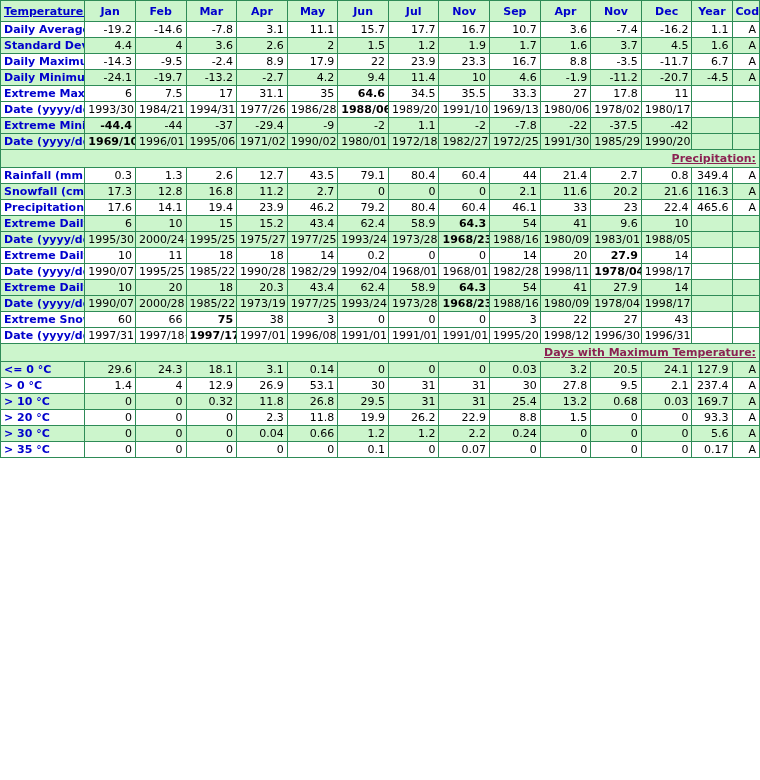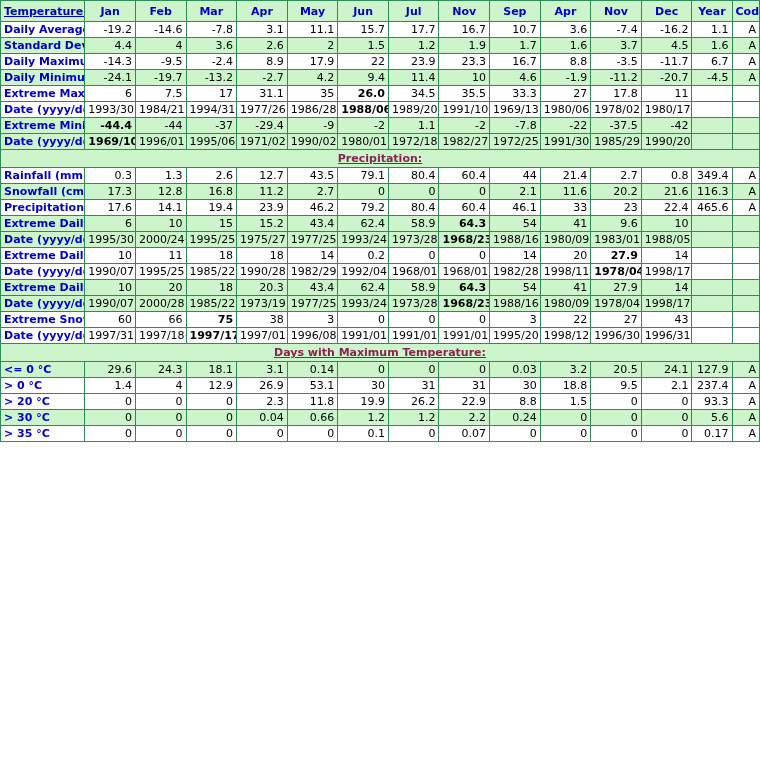--- a/index.html
+++ b/index.html
@@ -41,21 +41,21 @@
     color:#8b2252;
     text-decoration:underline;
     text-align:left;
     font-weight:bold;
   }
   
   tr.section td{
     background:#ccf5cc;
     color:#8b2252;
     font-weight:bold;
-    text-align:center;
+    text-align:right;
     height:15px;
     font-size:11px;
   }
   tr.section td span.sect-text{text-decoration:underline;}
   
   td.rowlabel{
     color:#0000cc;
     font-weight:bold;
     text-align:left;
     white-space:normal;
@@ -185,21 +185,21 @@
         <td class="val">-4.5</td>
         <td class="code">A</td>
       </tr>
       <tr class="plain">
         <td class="rowlabel">Extreme Maximum (°C)</td>
         <td class="val">6</td>
         <td class="val">7.5</td>
         <td class="val">17</td>
         <td class="val">31.1</td>
         <td class="val">35</td>
-        <td class="val bold">26.0</td>
+        <td class="val bold">64.6</td>
         <td class="val">34.5</td>
         <td class="val">35.5</td>
         <td class="val">33.3</td>
         <td class="val">27</td>
         <td class="val">17.8</td>
         <td class="val">11</td>
         <td class="val"></td>
         <td class="code"></td>
       </tr>
       <tr class="plain">
@@ -467,24 +467,41 @@
         <td class="rowlabel">&gt; 0 °C</td>
         <td class="val">1.4</td>
         <td class="val">4</td>
         <td class="val">12.9</td>
         <td class="val">26.9</td>
         <td class="val">53.1</td>
         <td class="val">30</td>
         <td class="val">31</td>
         <td class="val">31</td>
         <td class="val">30</td>
-        <td class="val">18.8</td>
+        <td class="val">27.8</td>
         <td class="val">9.5</td>
         <td class="val">2.1</td>
         <td class="val">237.4</td>
+        <td class="code">A</td>
+      </tr>
+      <tr class="shade">
+        <td class="rowlabel">&gt; 10 °C</td>
+        <td class="val">0</td>
+        <td class="val">0</td>
+        <td class="val">0.32</td>
+        <td class="val">11.8</td>
+        <td class="val">26.8</td>
+        <td class="val">29.5</td>
+        <td class="val">31</td>
+        <td class="val">31</td>
+        <td class="val">25.4</td>
+        <td class="val">13.2</td>
+        <td class="val">0.68</td>
+        <td class="val">0.03</td>
+        <td class="val">169.7</td>
         <td class="code">A</td>
       </tr>
       <tr class="plain">
         <td class="rowlabel">&gt; 20 °C</td>
         <td class="val">0</td>
         <td class="val">0</td>
         <td class="val">0</td>
         <td class="val">2.3</td>
         <td class="val">11.8</td>
         <td class="val">19.9</td>

